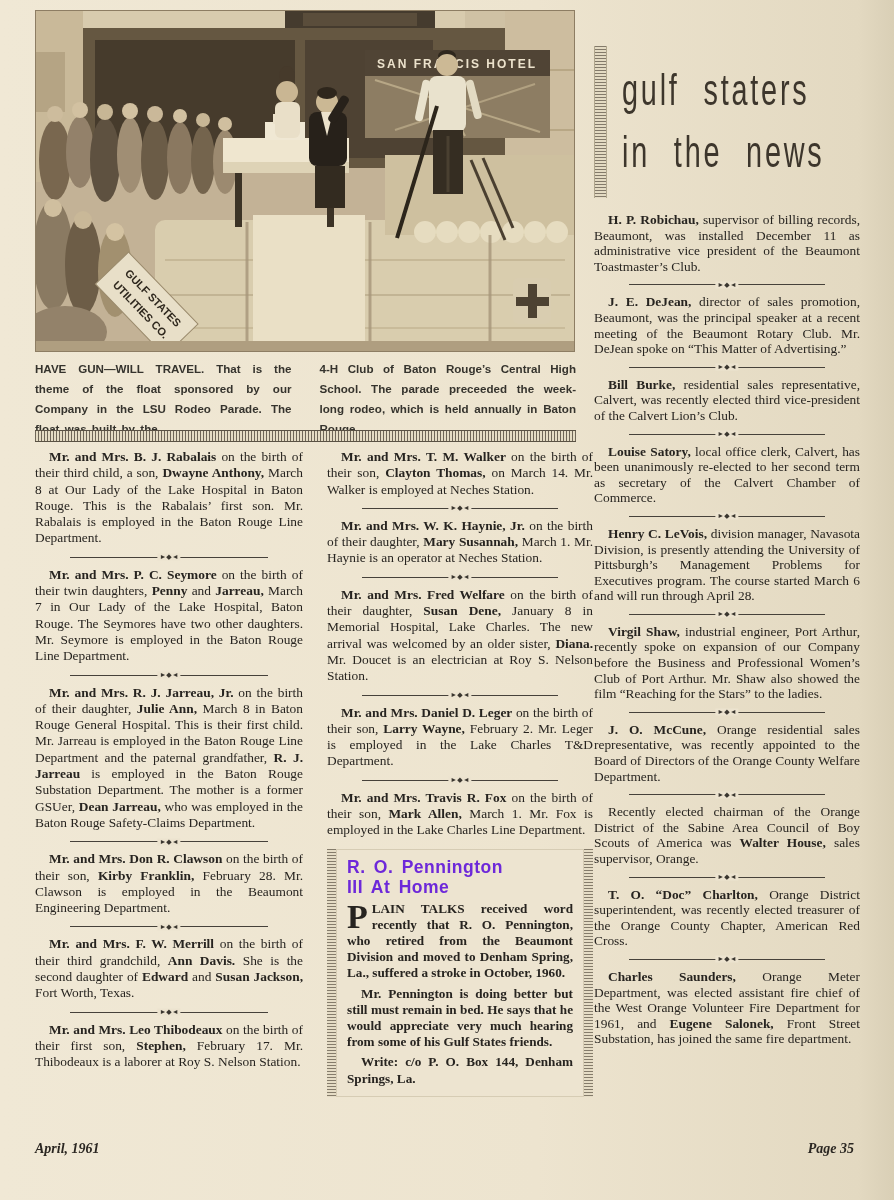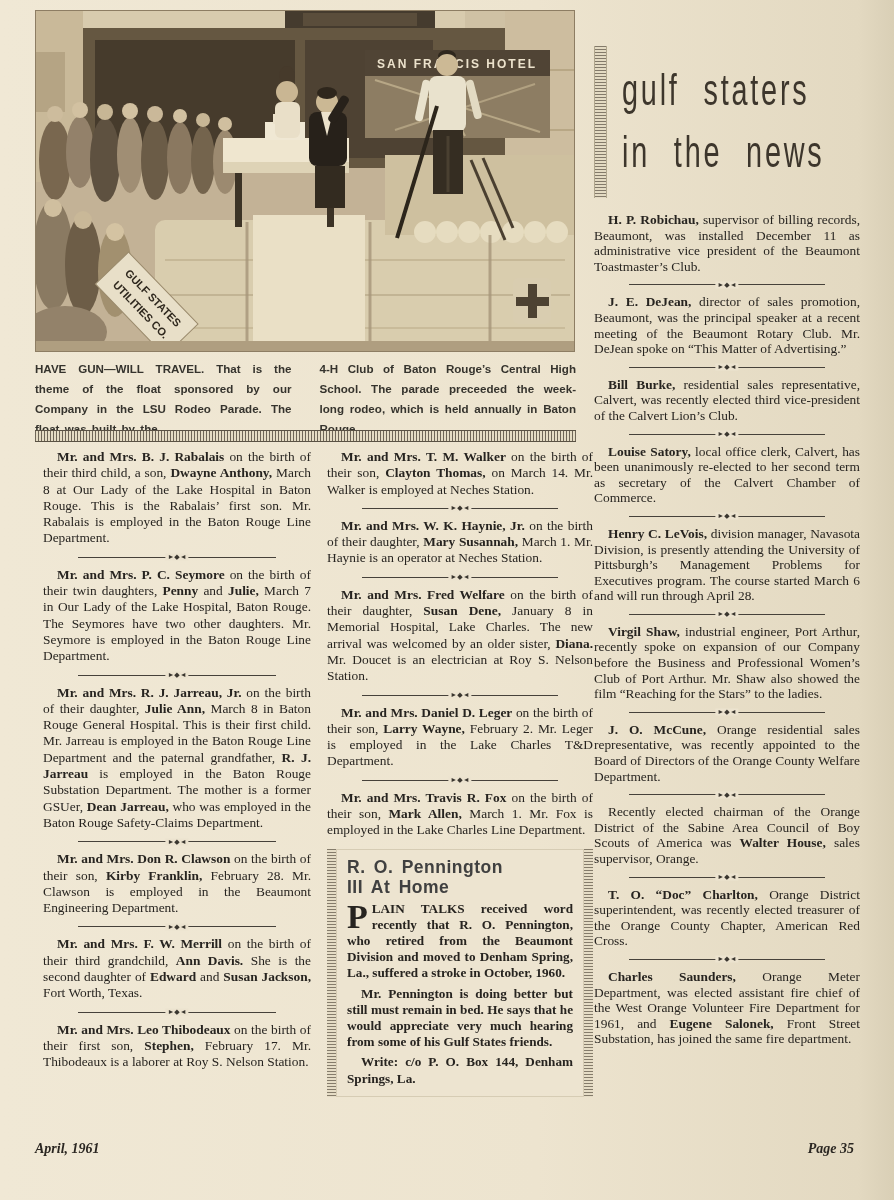--- a/index.html
+++ b/index.html
@@ -14,21 +14,21 @@
   
   .caption-row{position:absolute;left:35px;top:359px;width:541px;display:flex;gap:28px;}
   .cap{flex:1;margin:0;font-family:"Liberation Sans",sans-serif;font-weight:bold;
        font-size:11.6px;line-height:20px;text-align:justify;color:#35332d;word-spacing:2px;}
   
   .stripe-band{position:absolute;left:35px;top:430px;width:541px;height:10px;
        border-top:1px solid #5a5244;border-bottom:1px solid #5a5244;
        background:repeating-linear-gradient(90deg,#6f6657 0 1px,#e5dcc4 1px 3px);}
   
   .col{position:absolute;font-size:13.4px;line-height:16.3px;text-align:justify;}
-  .col-left{left:43px;top:449px;width:268px;}
+  .col-left{left:35px;top:449px;width:268px;}
   .col-mid{left:327px;top:449px;width:266px;}
   .col-right{left:594px;top:46px;width:266px;line-height:15.6px;}
   .item{margin:0 0 2px;text-indent:14px;}
   .bb{font-weight:bold;}
   .divider{position:relative;width:74%;margin:5px auto 4px;height:11px;}
   .divider::before{content:"";position:absolute;left:0;right:0;top:5px;border-top:1.2px solid #46413a;}
   .orn{position:absolute;left:50%;top:50%;transform:translate(-50%,-50%);
        background:#ece3cf;padding:0 2px;font-size:7px;color:#3a362f;letter-spacing:0;line-height:7px;}
   
   .gs-header{display:flex;height:152px;margin-bottom:14px;}
@@ -42,21 +42,21 @@
   .penn-wrap{position:relative;margin-top:10px;}
   .penn-strip{position:absolute;}
   .penn-top,.penn-bottom{left:0;right:0;height:9px;
        background:repeating-linear-gradient(90deg,#857c6b 0 1px,#e6ddc6 1px 3px);}
   .penn-top{top:0;}.penn-bottom{bottom:0;}
   .penn-left,.penn-right{top:0;bottom:0;width:9px;
        background:repeating-linear-gradient(180deg,#857c6b 0 1px,#e6ddc6 1px 3px);}
   .penn-left{left:0;}.penn-right{right:0;}
   .penn-inner{position:relative;margin:9px;background:#ede4d0;padding:7px 10px 9px;border:1px solid #d6ccb4;}
   .penn-title{font-family:"Liberation Sans",sans-serif;font-weight:bold;font-size:17.5px;
-       line-height:20px;color:#404040;letter-spacing:0.5px;word-spacing:3px;}
+       line-height:20px;color:#6d28d9;letter-spacing:0.5px;word-spacing:3px;}
   .penn-p{margin:4px 0 0;font-weight:bold;font-size:13.2px;line-height:16.2px;text-align:justify;}
   .penn-p.indent{text-indent:14px;}
   .dropcap{float:left;font-size:34px;line-height:27px;padding:2px 4px 0 0;font-weight:bold;}
   
   .footer{position:absolute;top:1141px;font-style:italic;font-weight:bold;font-size:14px;color:#2b2722;}
   .footer.l{left:35px;}
   .footer.r{right:40px;}
 </style>
 </head>
 <body>
@@ -176,21 +176,21 @@
     <p class="cap">4-H Club of Baton Rouge’s Central High School. The parade preceeded the week-long rodeo, which is held annually in Baton Rouge.</p>
   </div>
 
   <div class="stripe-band"></div>
 
   <div class="col col-left">
       <p class="item"><span class="bb">Mr. and Mrs. B. J. Rabalais</span><span> on the birth of their third child, a son, </span><span class="bb">Dwayne Anthony,</span><span> March 8 at Our Lady of the Lake Hospital in Baton Rouge. This is the Rabalais’ first son. Mr. Rabalais is employed in the Baton Rouge Line Department.</span></p>
       <div class="divider">
         <span class="orn">►◆◄</span>
       </div>
-      <p class="item"><span class="bb">Mr. and Mrs. P. C. Seymore</span><span> on the birth of their twin daughters, </span><span class="bb">Penny</span><span> and </span><span class="bb">Julie,</span><span> March 7 in Our Lady of the Lake Hospital, Baton Rouge. The Seymores have two other daughters. Mr. Seymore is employed in the Baton Rouge Line Department.</span></p>
+      <p class="item"><span class="bb">Mr. and Mrs. P. C. Seymore</span><span> on the birth of their twin daughters, </span><span class="bb">Penny</span><span> and </span><span class="bb">Jarreau,</span><span> March 7 in Our Lady of the Lake Hospital, Baton Rouge. The Seymores have two other daughters. Mr. Seymore is employed in the Baton Rouge Line Department.</span></p>
       <div class="divider">
         <span class="orn">►◆◄</span>
       </div>
       <p class="item"><span class="bb">Mr. and Mrs. R. J. Jarreau, Jr.</span><span> on the birth of their daughter, </span><span class="bb">Julie Ann,</span><span> March 8 in Baton Rouge General Hospital. This is their first child. Mr. Jarreau is employed in the Baton Rouge Line Department and the paternal grandfather, </span><span class="bb">R. J. Jarreau</span><span> is employed in the Baton Rouge Substation Department. The mother is a former GSUer, </span><span class="bb">Dean Jarreau,</span><span> who was employed in the Baton Rouge Safety-Claims Department.</span></p>
       <div class="divider">
         <span class="orn">►◆◄</span>
       </div>
       <p class="item"><span class="bb">Mr. and Mrs. Don R. Clawson</span><span> on the birth of their son, </span><span class="bb">Kirby Franklin,</span><span> February 28. Mr. Clawson is employed in the Beaumont Engineering Department.</span></p>
       <div class="divider">
         <span class="orn">►◆◄</span>

